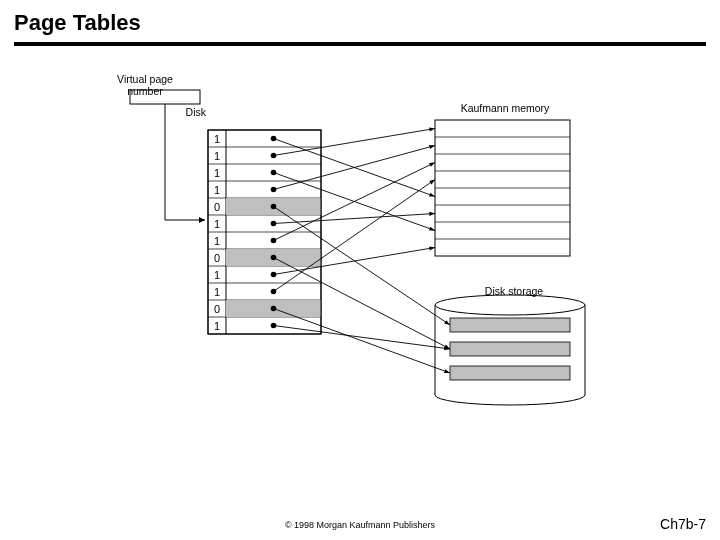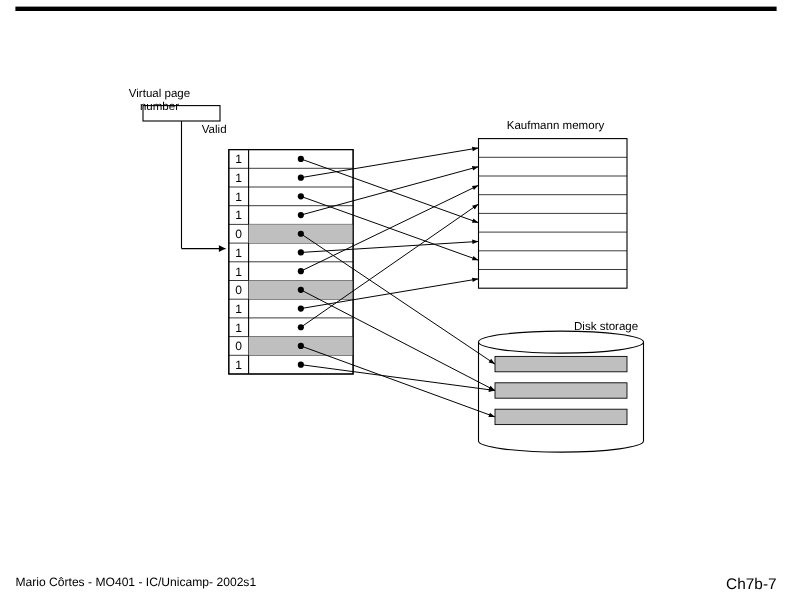--- a/index.html
+++ b/index.html
@@ -9,20 +9,21 @@
   .diagram{position:absolute;left:0;top:60px;width:720px;height:430px}
   .lbl{position:absolute;font-size:10.5px;line-height:12px;text-align:center}
   .footer-left{position:absolute;left:14px;bottom:10px;font-size:11px}
   .footer-center{position:absolute;left:0;right:0;bottom:10px;text-align:center;font-size:9px}
   .footer-right{position:absolute;right:14px;bottom:8px;font-size:14px}
 </style>
 </head>
 <body>
 
 <div class="page">
+  <div class="title">Page Tables</div>
   <div class="rule"></div>
 
   <div class="diagram">
     <svg id="svg" width="720" height="430">
         <rect x="130" y="30" width="70" height="14" fill="#fff" stroke="#000" stroke-width="1"></rect>
         <line x1="165" y1="44" x2="165" y2="160" stroke="#000"></line>
         <line x1="165" y1="160" x2="205" y2="160" stroke="#000"></line>
         <polygon points="205,160 199,157 199,163" fill="#000"></polygon>
         <rect x="208" y="70" width="113" height="204" fill="#fff" stroke="#000" stroke-width="1"></rect>
         <line x1="208" y1="87" x2="321" y2="87" stroke="#000" stroke-width="0.7"></line>
@@ -100,20 +101,20 @@
         <line x1="273.5" y1="214.5" x2="435" y2="187.5" stroke="#000" stroke-width="0.9"></line>
         <polygon points="435,187.5 429.78016768292457,190.4586061890044 429.1016655968223,186.40015852583667" fill="#000"></polygon>
         <line x1="273.5" y1="231.5" x2="435" y2="119.5" stroke="#000" stroke-width="0.9"></line>
         <polygon points="435,119.5 431.5409586745021,124.40255373336161 429.19606743903404,121.02130431793219" fill="#000"></polygon>
         <line x1="273.5" y1="248.5" x2="450" y2="313" stroke="#000" stroke-width="0.9"></line>
         <polygon points="450,313 444.00000039372514,312.99782636214263 445.41234747338405,309.13303164028537" fill="#000"></polygon>
         <line x1="273.5" y1="265.5" x2="450" y2="289" stroke="#000" stroke-width="0.9"></line>
         <polygon points="450,289 444.14153374827555,290.2955204272437 444.6846006844906,286.21674109779883" fill="#000"></polygon>
       </svg>
     <div class="lbl" style="left:100px;top:13px;width:90px" id="lbl-vpn">Virtual page<br>number</div>
-    <div class="lbl" style="left:166px;top:46px;width:40px;text-align:right">Valid</div>
+    <div class="lbl" style="left:166px;top:46px;width:40px;text-align:right">Disk</div>
     <div class="lbl" style="left:445px;top:42px;width:120px">Kaufmann memory</div>
-    <div class="lbl" style="left:501px;top:225px;width:100px">Disk storage</div>
+    <div class="lbl" style="left:464px;top:225px;width:100px">Disk storage</div>
   </div>
 
-  <div class="footer-left">Mario Côrtes - MO401 - IC/Unicamp- 2002s1</div>
+  <div class="footer-center">© 1998 Morgan Kaufmann Publishers</div>
   <div class="footer-right">Ch7b-7</div>
 </div>
 
 </body></html>

